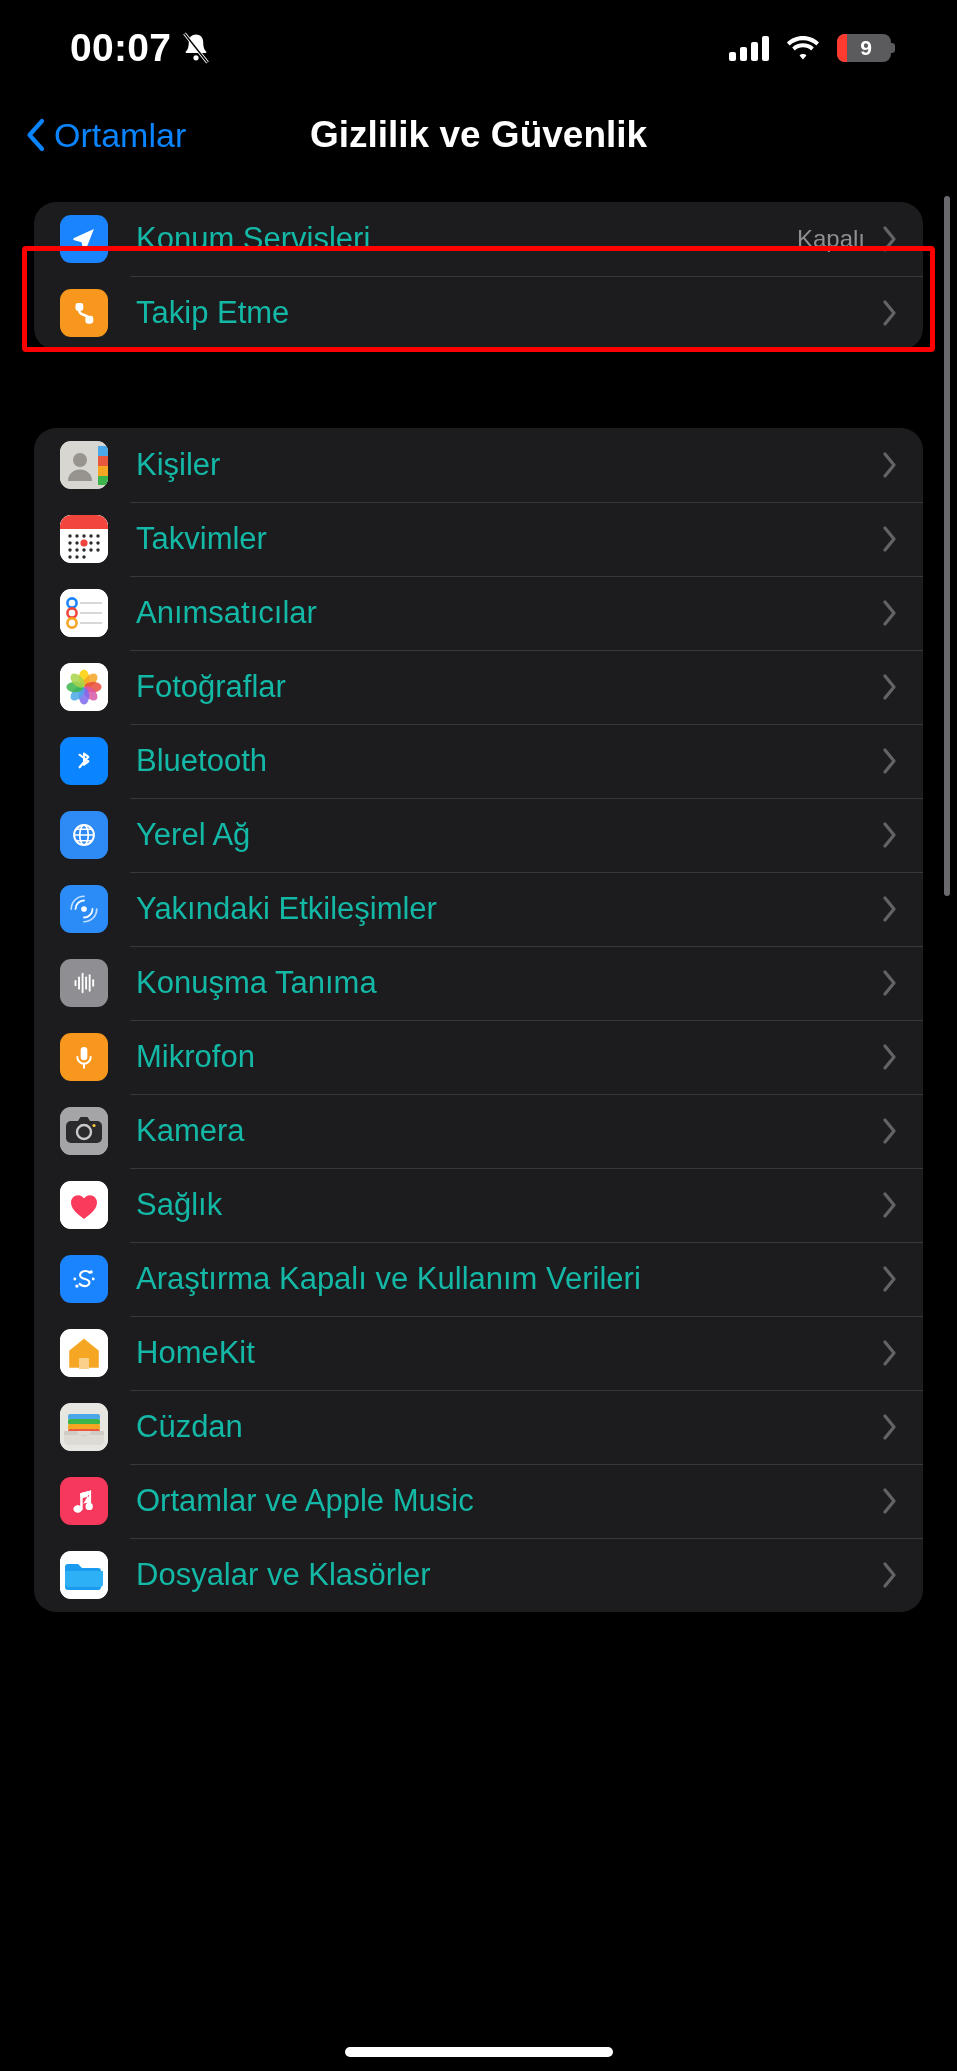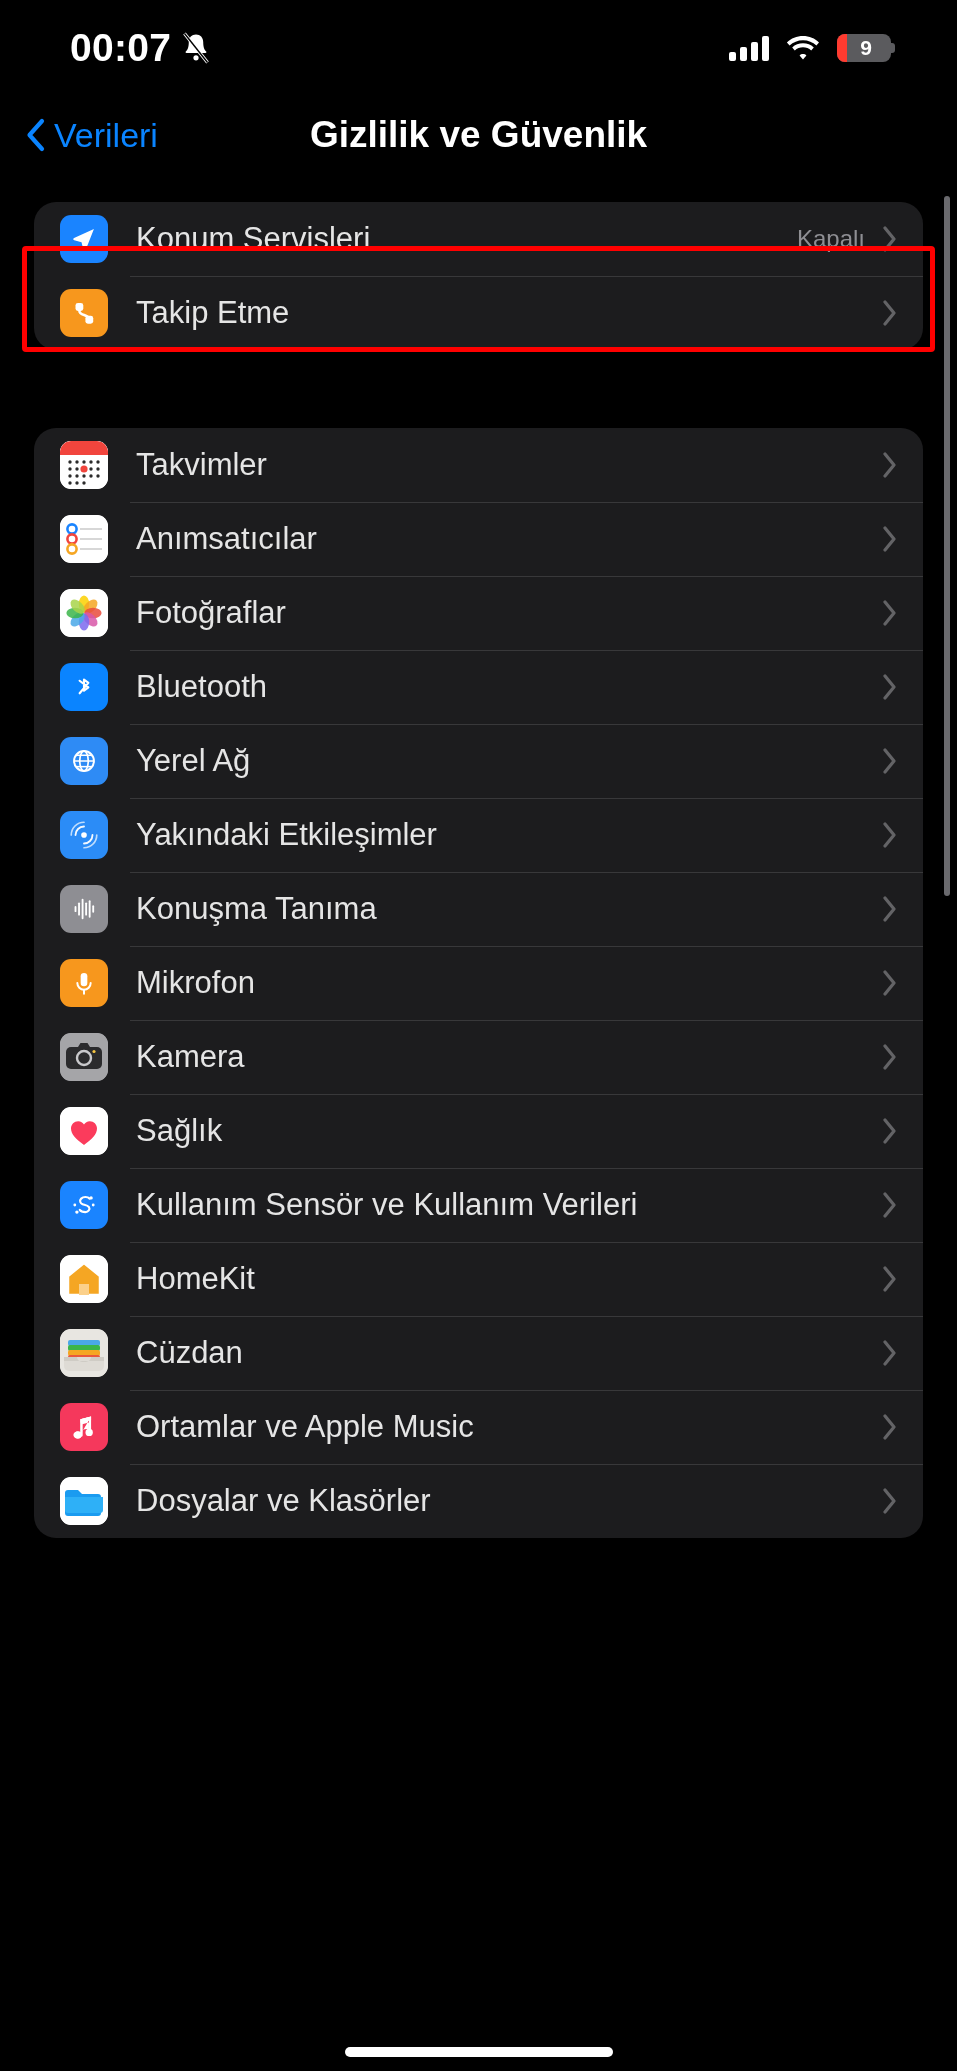--- a/index.html
+++ b/index.html
@@ -89,21 +89,21 @@
     height:1px; background:#38383a;
   }
   .row-icon {
     width:48px; height:48px; flex:0 0 48px;
     border-radius:11px;
     display:flex; align-items:center; justify-content:center;
     overflow:hidden; position:relative;
   }
   .row-label {
     flex:1 1 auto; margin-left:28px;
-    color:#e5e5e5; font-size:31px; white-space:nowrap;
+    color:#14b8a6; font-size:31px; white-space:nowrap;
   }
   .row-value { color:#8e8e93; font-size:24px; margin-right:18px; }
   .row-chev { width:14px; height:26px; margin-right:26px; flex:0 0 14px; }
 
   
   .redbox {
     position:absolute;
     left:22px; right:22px;
     top:246px; height:106px;
     border:5px solid #ff0000;
@@ -187,21 +187,21 @@
     </div>
   </div>
 
   <div class="nav-bar">
     <div class="nav-back">
       <span class="chev-back">
         <svg viewBox="0 0 20 34" width="20" height="34">
           <polyline points="16,3 3.5,17 16,31" fill="none" stroke="#0a84ff" stroke-width="4.2" stroke-linecap="round" stroke-linejoin="round"></polyline>
         </svg>
       </span>
-      <span class="nav-back-label">Verileri</span>
+      <span class="nav-back-label">Ortamlar</span>
     </div>
     <div class="nav-title">Gizlilik ve Güvenlik</div>
   </div>
 
   <div class="content">
     <div class="group highlight-group" id="grp-hl">
         <div class="row">
           <span class="row-icon ic-loc">
             <svg viewBox="0 0 48 48" width="34" height="34">
               <path d="M38 10 10 22.5c-1.6.7-1.4 3 .3 3.4l10.2 2.6 2.6 10.2c.4 1.7 2.7 1.9 3.4.3z" fill="#fff"></path>
@@ -221,20 +221,37 @@
               <path d="M17.5 21c0 7 13 4.5 13 11" stroke="#fff" stroke-width="3.6" fill="none" stroke-linecap="round"></path>
             </svg>
           </span>
           <span class="row-label">Takip Etme</span>
           <span class="row-chev"><svg viewBox="0 0 14 26" width="14" height="26">
               <polyline points="2,2 11,13 2,24" fill="none" stroke="#636366" stroke-width="3.2" stroke-linecap="round" stroke-linejoin="round"></polyline>
             </svg></span>
         </div>
       </div>
     <div class="group second-group" id="grp-apps">
+        <div class="row">
+          <span class="row-icon ic-contacts">
+            <svg viewBox="0 0 48 48" width="48" height="48">
+              <rect width="48" height="48" rx="11" fill="#d8d6d1"></rect>
+              <rect x="38" y="5" width="10" height="10" fill="#4aa8e8"></rect>
+              <rect x="38" y="15" width="10" height="10" fill="#e9583c"></rect>
+              <rect x="38" y="25" width="10" height="10" fill="#f5a623"></rect>
+              <rect x="38" y="35" width="10" height="9" fill="#3bb54a"></rect>
+              <circle cx="20" cy="19" r="7" fill="#97948f"></circle>
+              <path d="M8 40c0-7 5.4-11.5 12-11.5S32 33 32 40z" fill="#97948f"></path>
+            </svg>
+          </span>
+          <span class="row-label">Kişiler</span>
+          <span class="row-chev"><svg viewBox="0 0 14 26" width="14" height="26">
+              <polyline points="2,2 11,13 2,24" fill="none" stroke="#636366" stroke-width="3.2" stroke-linecap="round" stroke-linejoin="round"></polyline>
+            </svg></span>
+        </div>
         <div class="row">
           <span class="row-icon ic-cal">
             <svg viewBox="0 0 48 48" width="48" height="48">
               <rect width="48" height="48" rx="11" fill="#fff"></rect>
               <path d="M0 11a11 11 0 0111-11h26a11 11 0 0111 11v3H0z" fill="#f1453d"></path>
               <g fill="#2b2b2b">
                 <circle cx="10" cy="21" r="1.7"></circle>
                 <circle cx="17" cy="21" r="1.7"></circle>
                 <circle cx="24" cy="21" r="1.7"></circle>
                 <circle cx="31" cy="21" r="1.7"></circle>
@@ -400,21 +417,21 @@
         <div class="row">
           <span class="row-icon ic-research">
             <svg viewBox="0 0 48 48" width="34" height="34">
               <path d="M32 15c-3-3-9-3-12 0s-1 7 2 8 7 1 9 4-1 7-5 7-7-1.5-8-3" fill="none" stroke="#fff" stroke-width="3" stroke-linecap="round"></path>
               <circle cx="34" cy="14" r="2.4" fill="#fff"></circle>
               <circle cx="14" cy="34" r="2.4" fill="#fff"></circle>
               <circle cx="37" cy="24" r="2" fill="#fff"></circle>
               <circle cx="11" cy="24" r="2" fill="#fff"></circle>
             </svg>
           </span>
-          <span class="row-label">Kullanım Sensör ve Kullanım Verileri</span>
+          <span class="row-label">Araştırma Kapalı ve Kullanım Verileri</span>
           <span class="row-chev"><svg viewBox="0 0 14 26" width="14" height="26">
               <polyline points="2,2 11,13 2,24" fill="none" stroke="#636366" stroke-width="3.2" stroke-linecap="round" stroke-linejoin="round"></polyline>
             </svg></span>
         </div>
         <div class="row">
           <span class="row-icon ic-home">
             <svg viewBox="0 0 48 48" width="48" height="48">
               <rect width="48" height="48" rx="11" fill="#fff"></rect>
               <path d="M24 8L8 21v19h32V21z" fill="#f5a623"></path>
               <path d="M24 8L8 21v19h32V21z" fill="none" stroke="#fff" stroke-width="2.5"></path>

